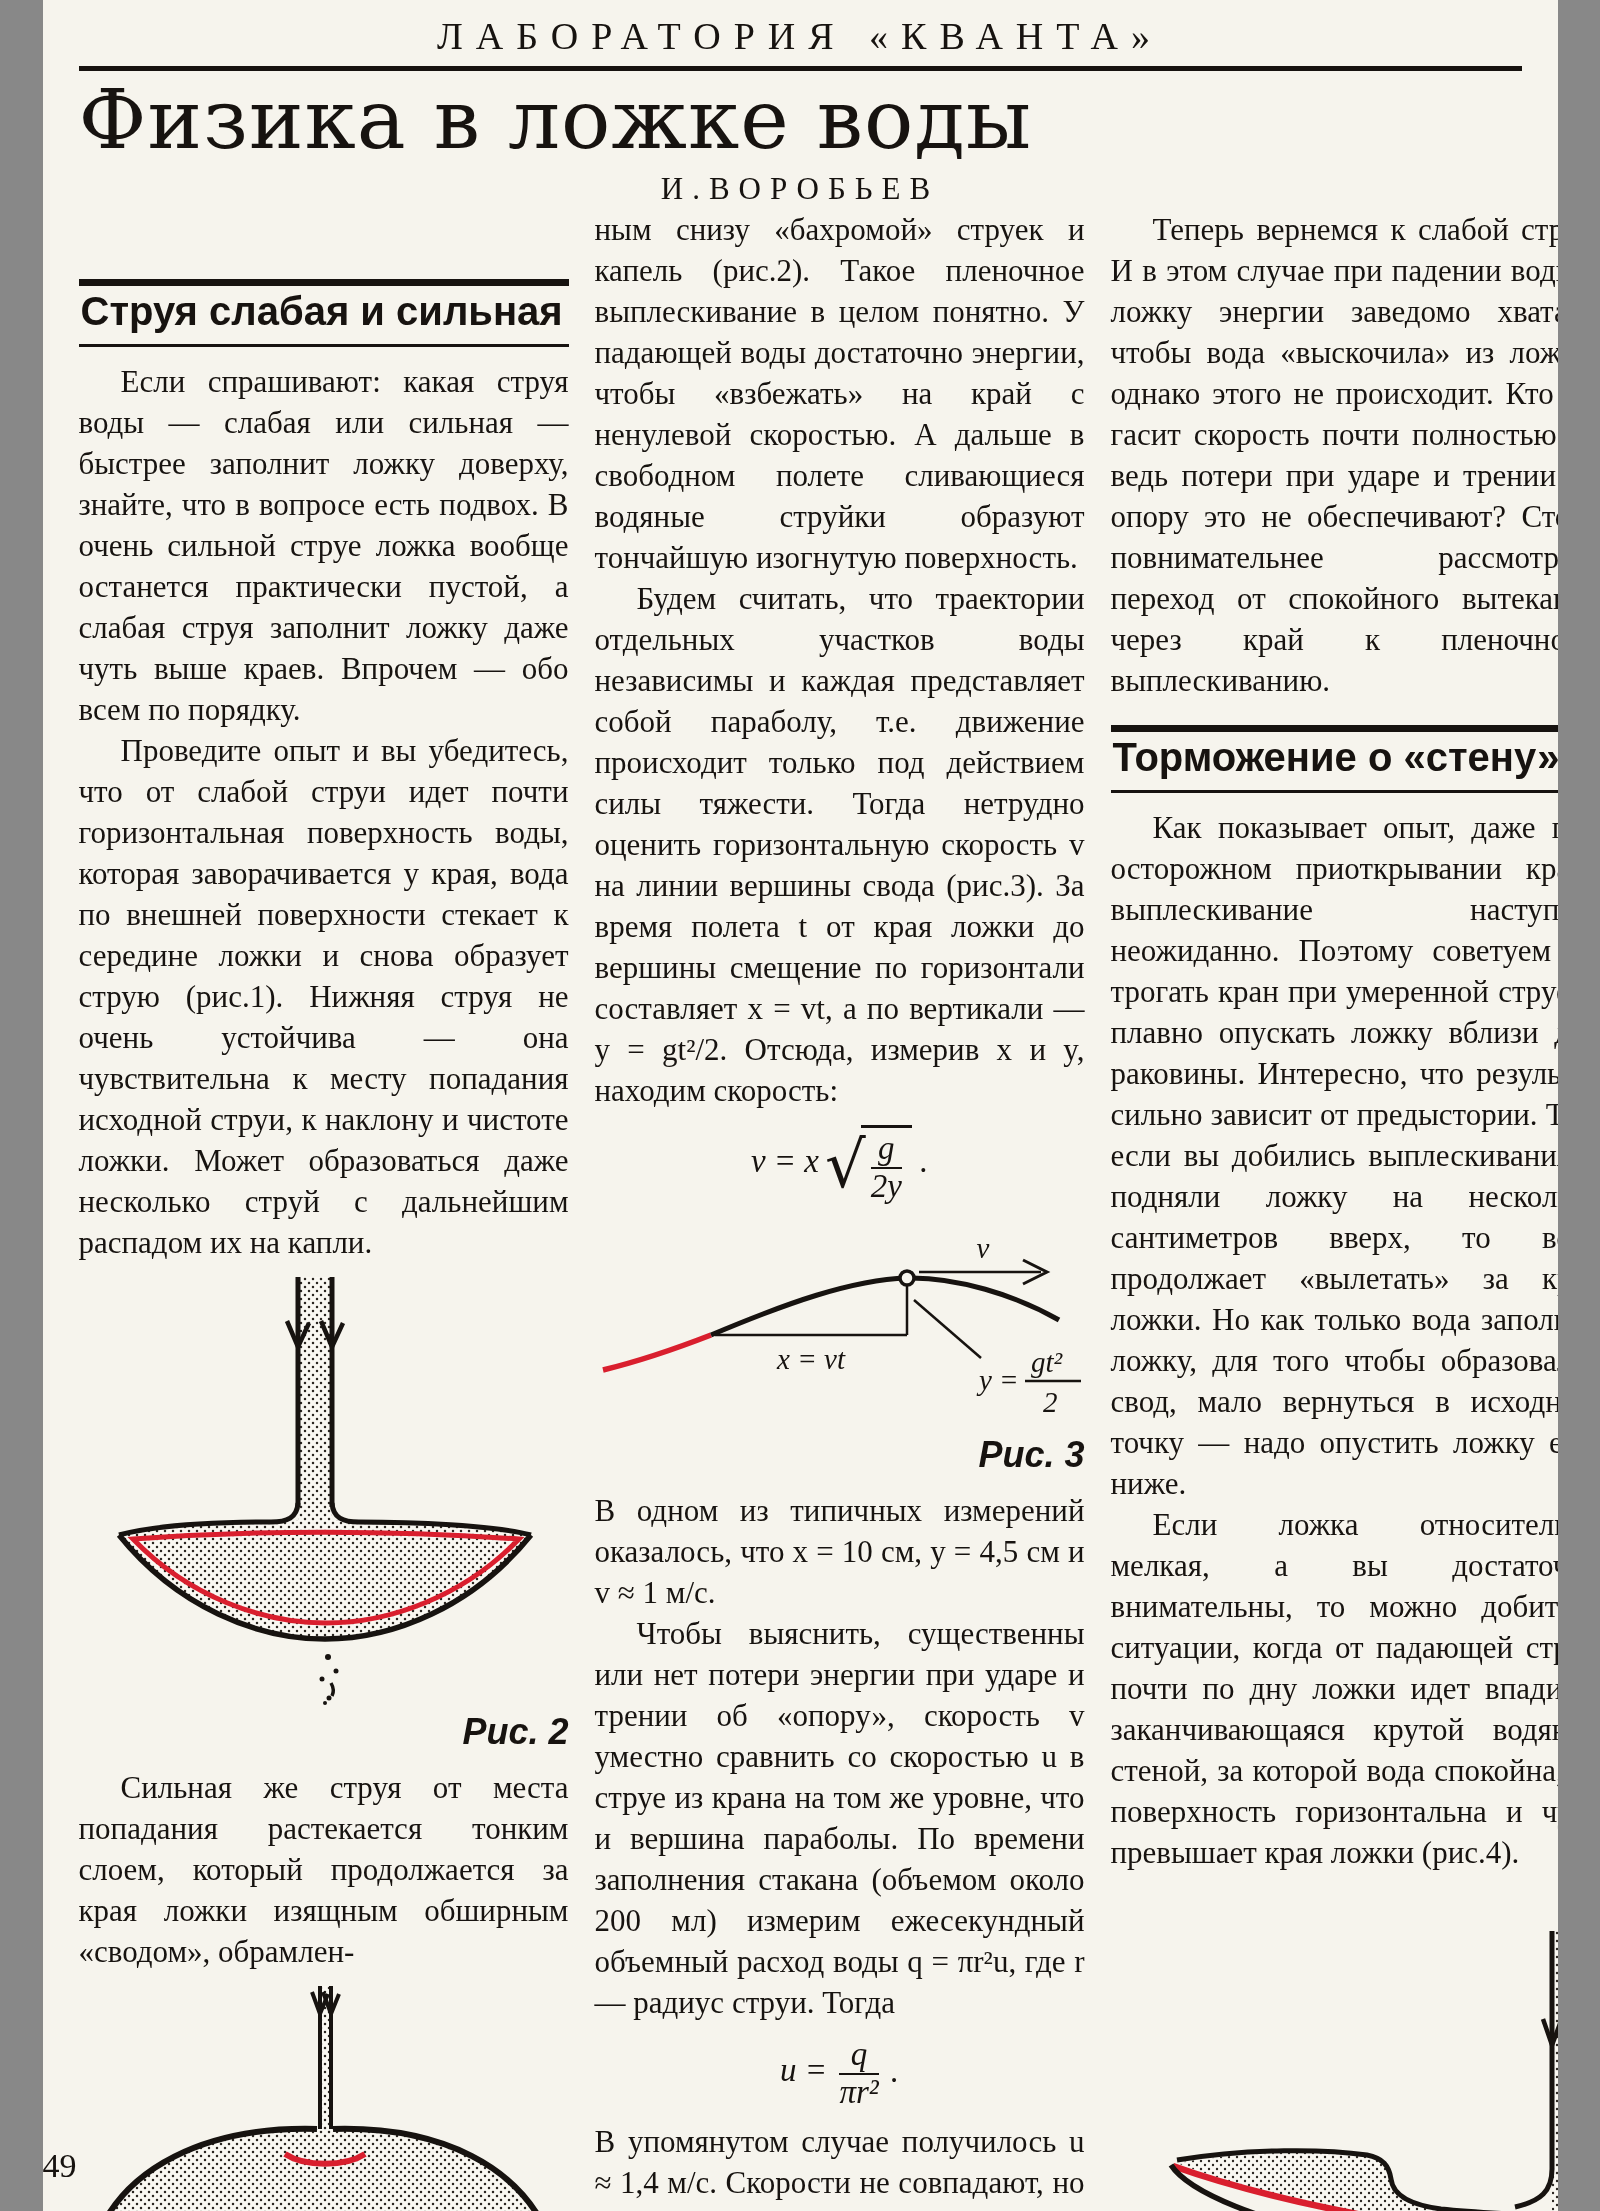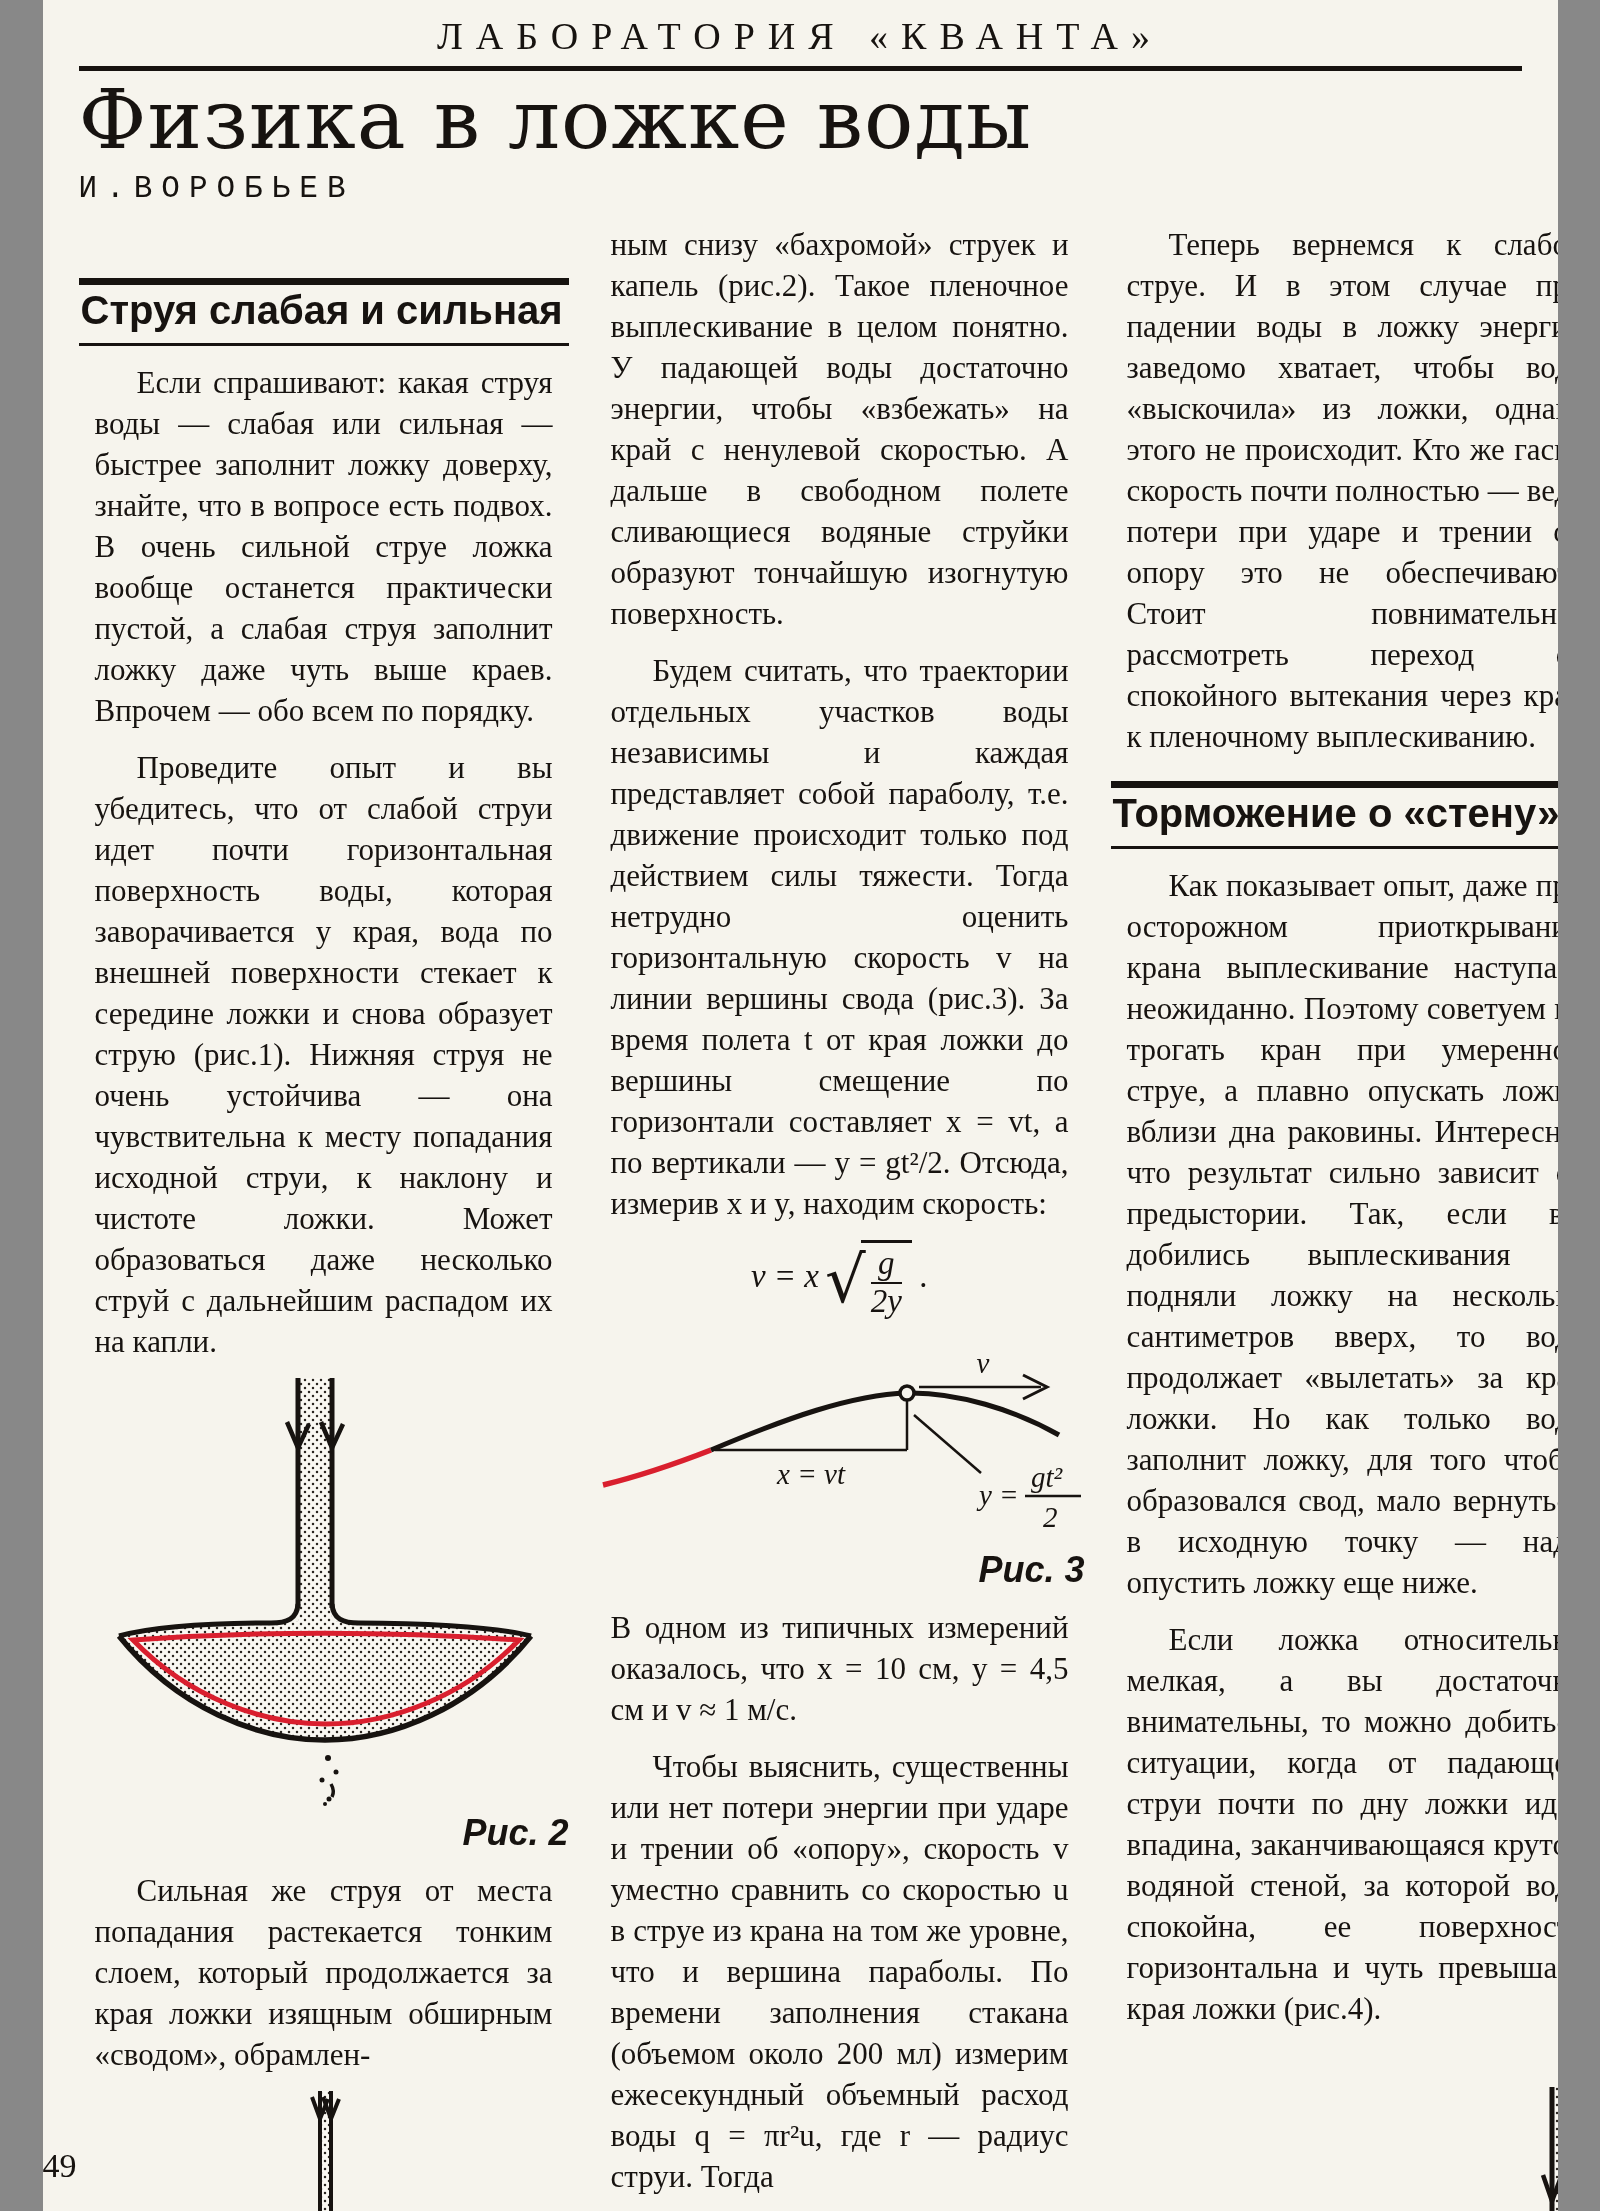--- a/index.html
+++ b/index.html
@@ -2,24 +2,24 @@
 <html><head>
 <meta charset="utf-8">
 <style>
   html,body{margin:0;padding:0;background:#888;}
   .page{position:relative;width:1515px;height:2211px;background:#f6f4ed;
         font-family:"Liberation Serif",serif;color:#171310;overflow:hidden;margin:0 auto;}
   .inner{padding:10px 36px 0;}
   .kvant-header{text-align:center;font-size:38px;letter-spacing:13px;margin-top:4px;white-space:nowrap;}
   .header-rule{border:0;border-top:5px solid #171310;margin:8px 0 0;}
   .art-title{text-align:left;font-family:"DejaVu Serif",serif;font-size:82px;line-height:1.05;margin-top:6px;letter-spacing:1px;}
-  .author{font-family:Liberation Mono, monospace;font-size:31px;letter-spacing:9px;font-weight:500;margin-top:8px;}
+  .author{text-align:center;font-family:Liberation Serif, serif;font-size:31px;letter-spacing:9px;font-weight:500;margin-top:8px;}
   .cols{display:flex;gap:26px;margin-top:2px;}
   .col{width:492px;}
-  p.body{font-size:31px;line-height:41px;text-align:justify;margin:16px;}
+  p.body{font-size:31px;line-height:41px;text-align:justify;margin:0;}
   p.indent{text-indent:42px;}
   .section-head{font-family:"Liberation Sans",sans-serif;font-weight:bold;font-size:40px;
         border-top:7px solid #171310;border-bottom:3.5px solid #171310;
         padding:3px 2px 10px;margin:0 0 14px;}
   .mt-col1{margin-top:70px;} .mt-col2{margin-top:72px;} .mt-col3{margin-top:80px;}
   .fig{display:block;margin:14px 0 0;}
   .fig-caption{font-family:"Liberation Sans",sans-serif;font-weight:bold;font-style:italic;
         font-size:36px;margin:4px 0 14px 8px;text-align:right;}
   .formula{text-align:center;font-size:33px;font-style:italic;margin:14px 0 10px;}
   .frac{display:inline-block;vertical-align:middle;text-align:center;line-height:1.08;padding:0 4px;}

